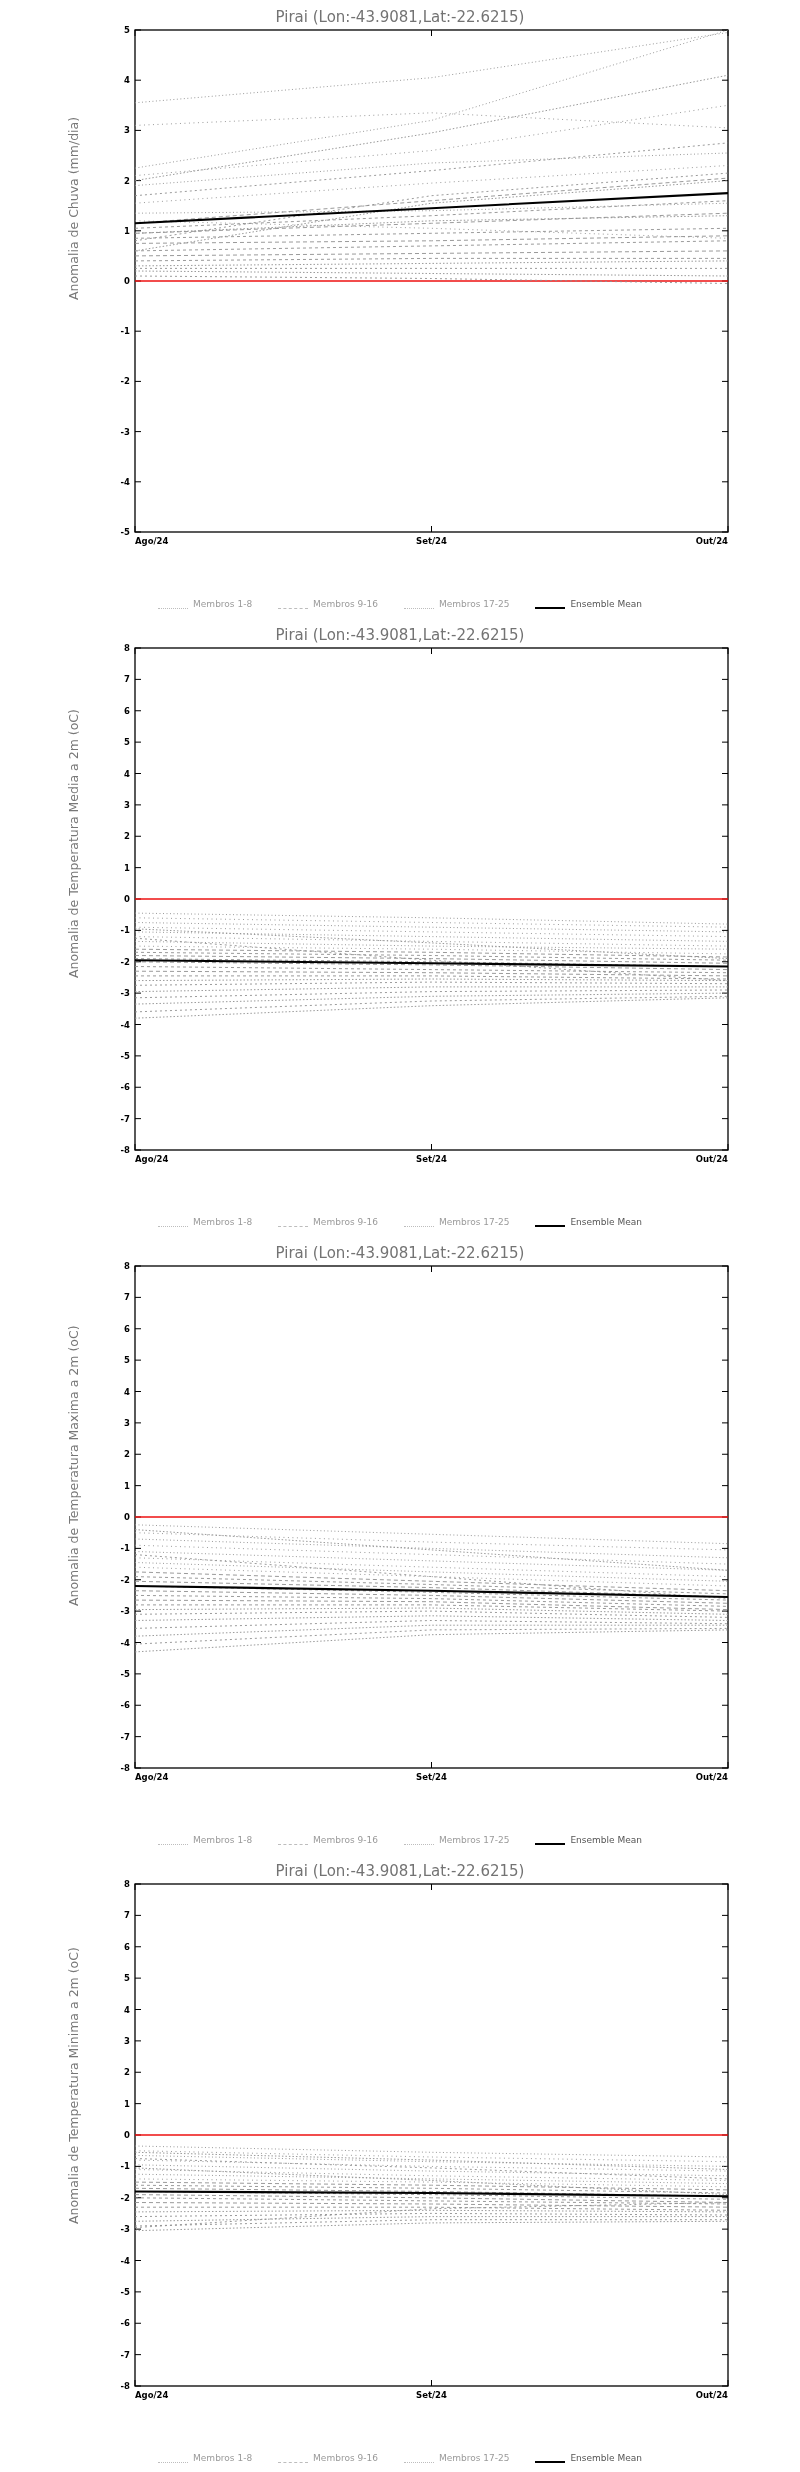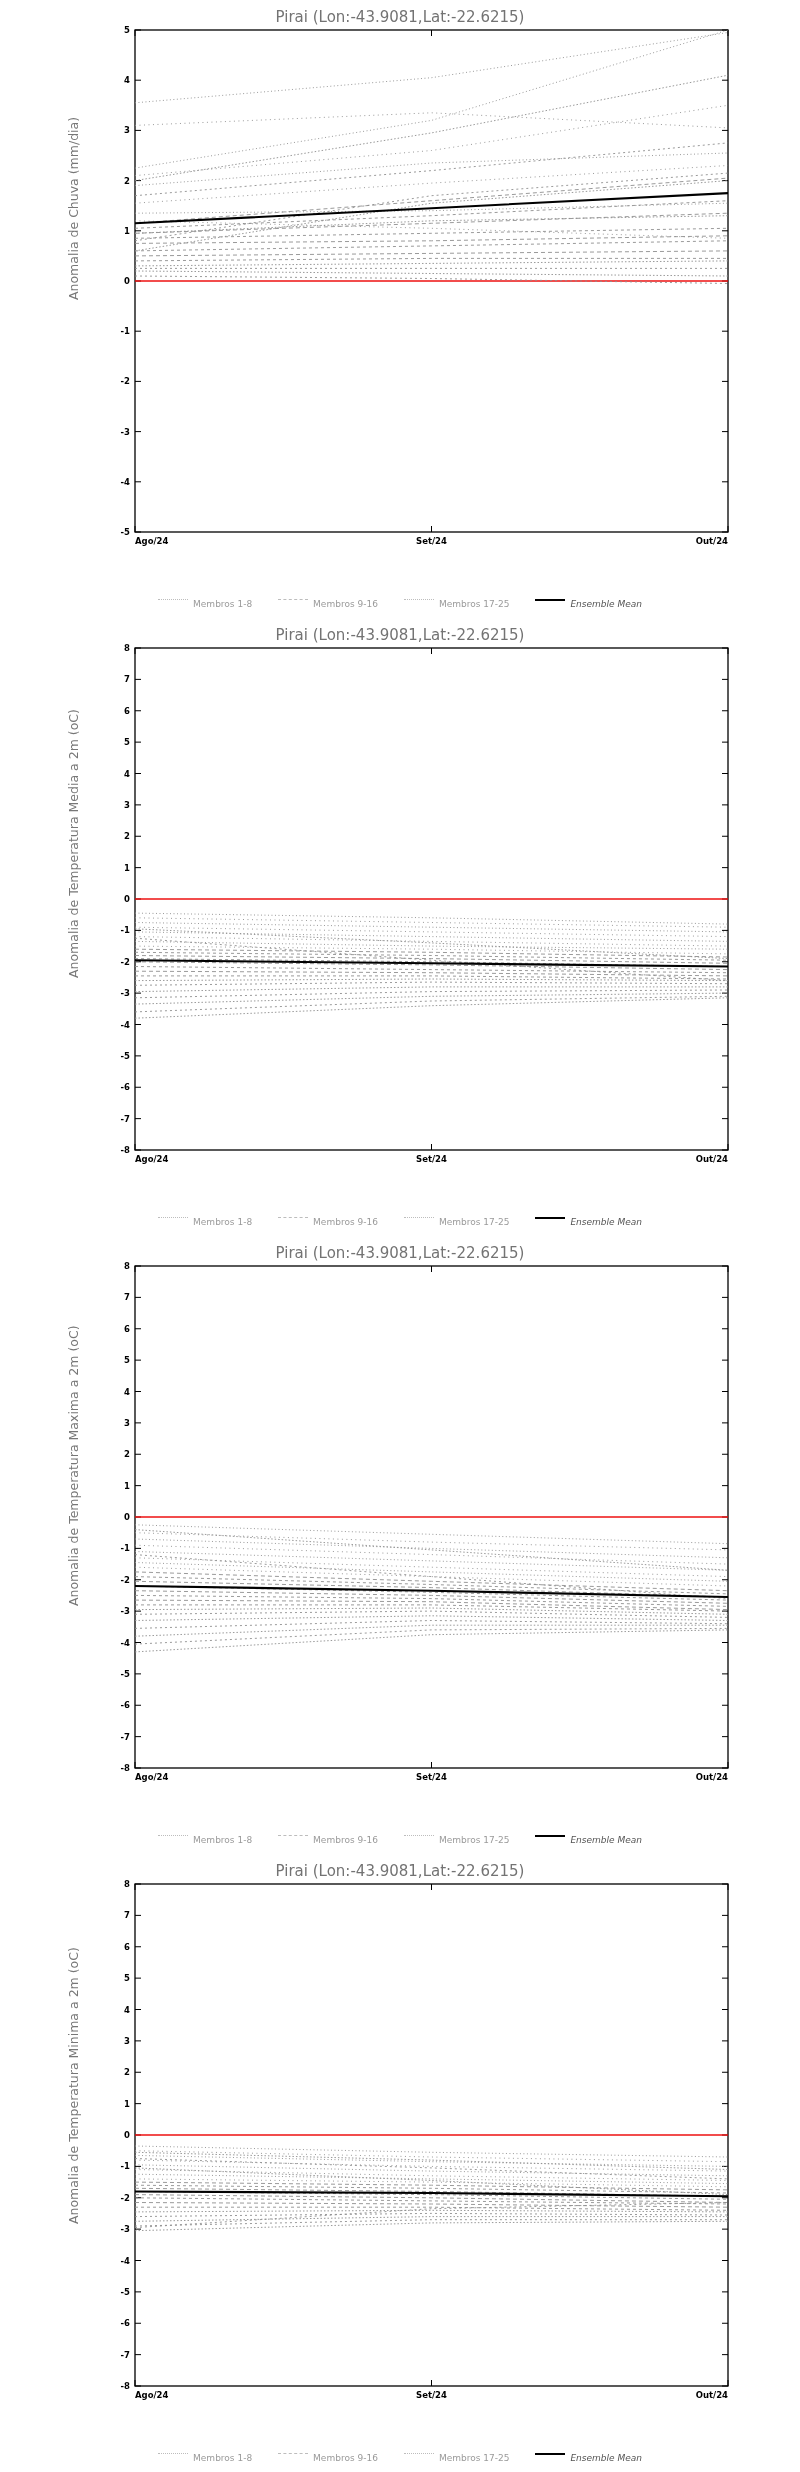--- a/index.html
+++ b/index.html
@@ -62,40 +62,40 @@
     display: flex;
     justify-content: center;
     align-items: center;
     gap: 26px;
     font-size: 9px;
     color: #9a9a9a;
     font-family: "DejaVu Sans", sans-serif;
   }
   .legend-item {
     display: flex;
-    align-items: flex-start;
+    align-items: flex-end;
     gap: 5px;
     white-space: nowrap;
   }
   .legend-swatch {
     display: inline-block;
     width: 30px;
     height: 0;
     border-top-width: 1.2px;
     border-top-style: dotted;
     border-top-color: #bdbdbd;
   }
   .legend-swatch.s2 { border-top-style: dashed; }
   .legend-swatch.s3 { border-top-style: dotted; }
   .legend-swatch.s4 {
     border-top-style: solid;
     border-top-width: 2px;
     border-top-color: #000000;
   }
-  .legend-item.mean .legend-label { color: #555555; font-style: italic; }
+  .legend-item.mean .legend-label { color: #555555; }
   .tick-label {
     font-size: 8.5px;
     fill: #000000;
     font-family: "DejaVu Sans", sans-serif;
     font-weight: bold;
   }
   .xtick-label {
     font-size: 8.5px;
     fill: #000000;
     font-family: "DejaVu Sans", sans-serif;

